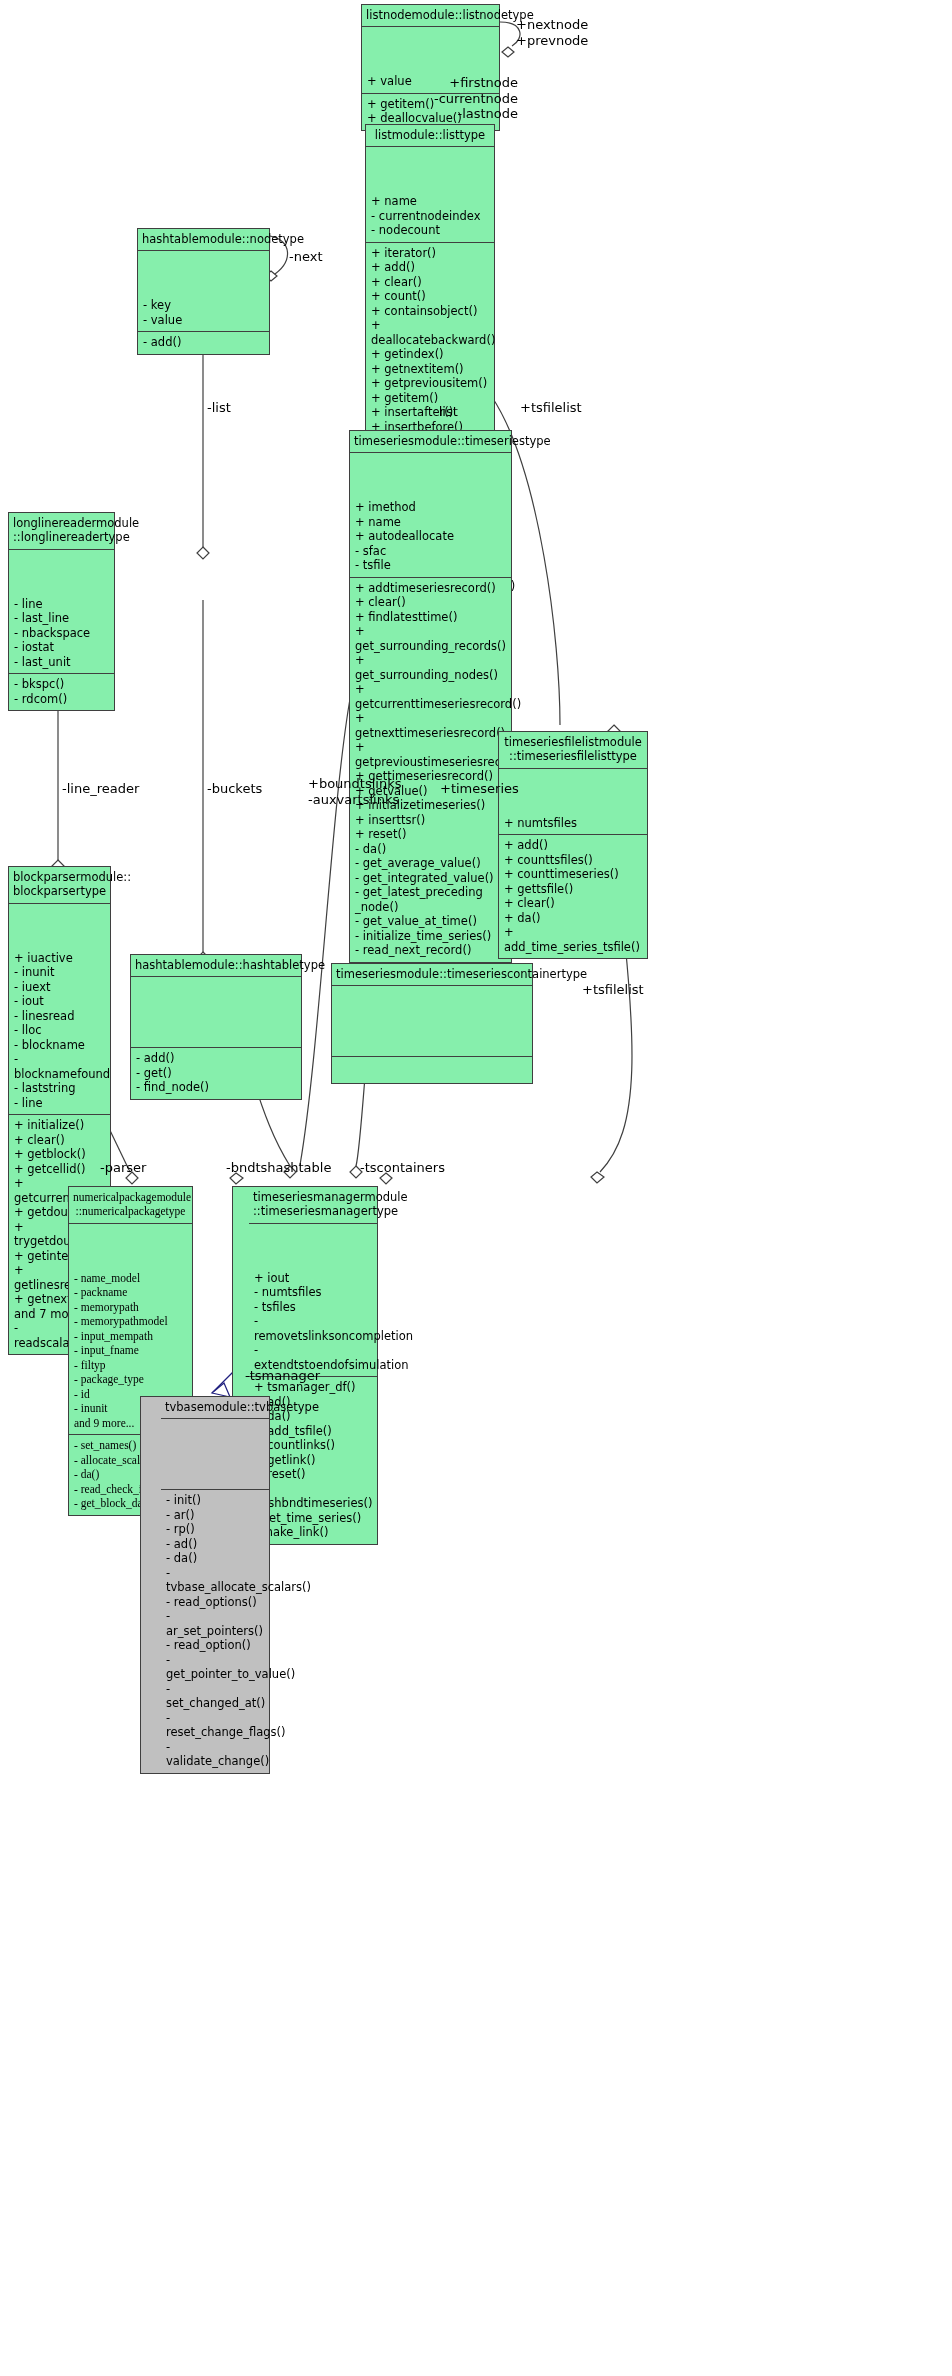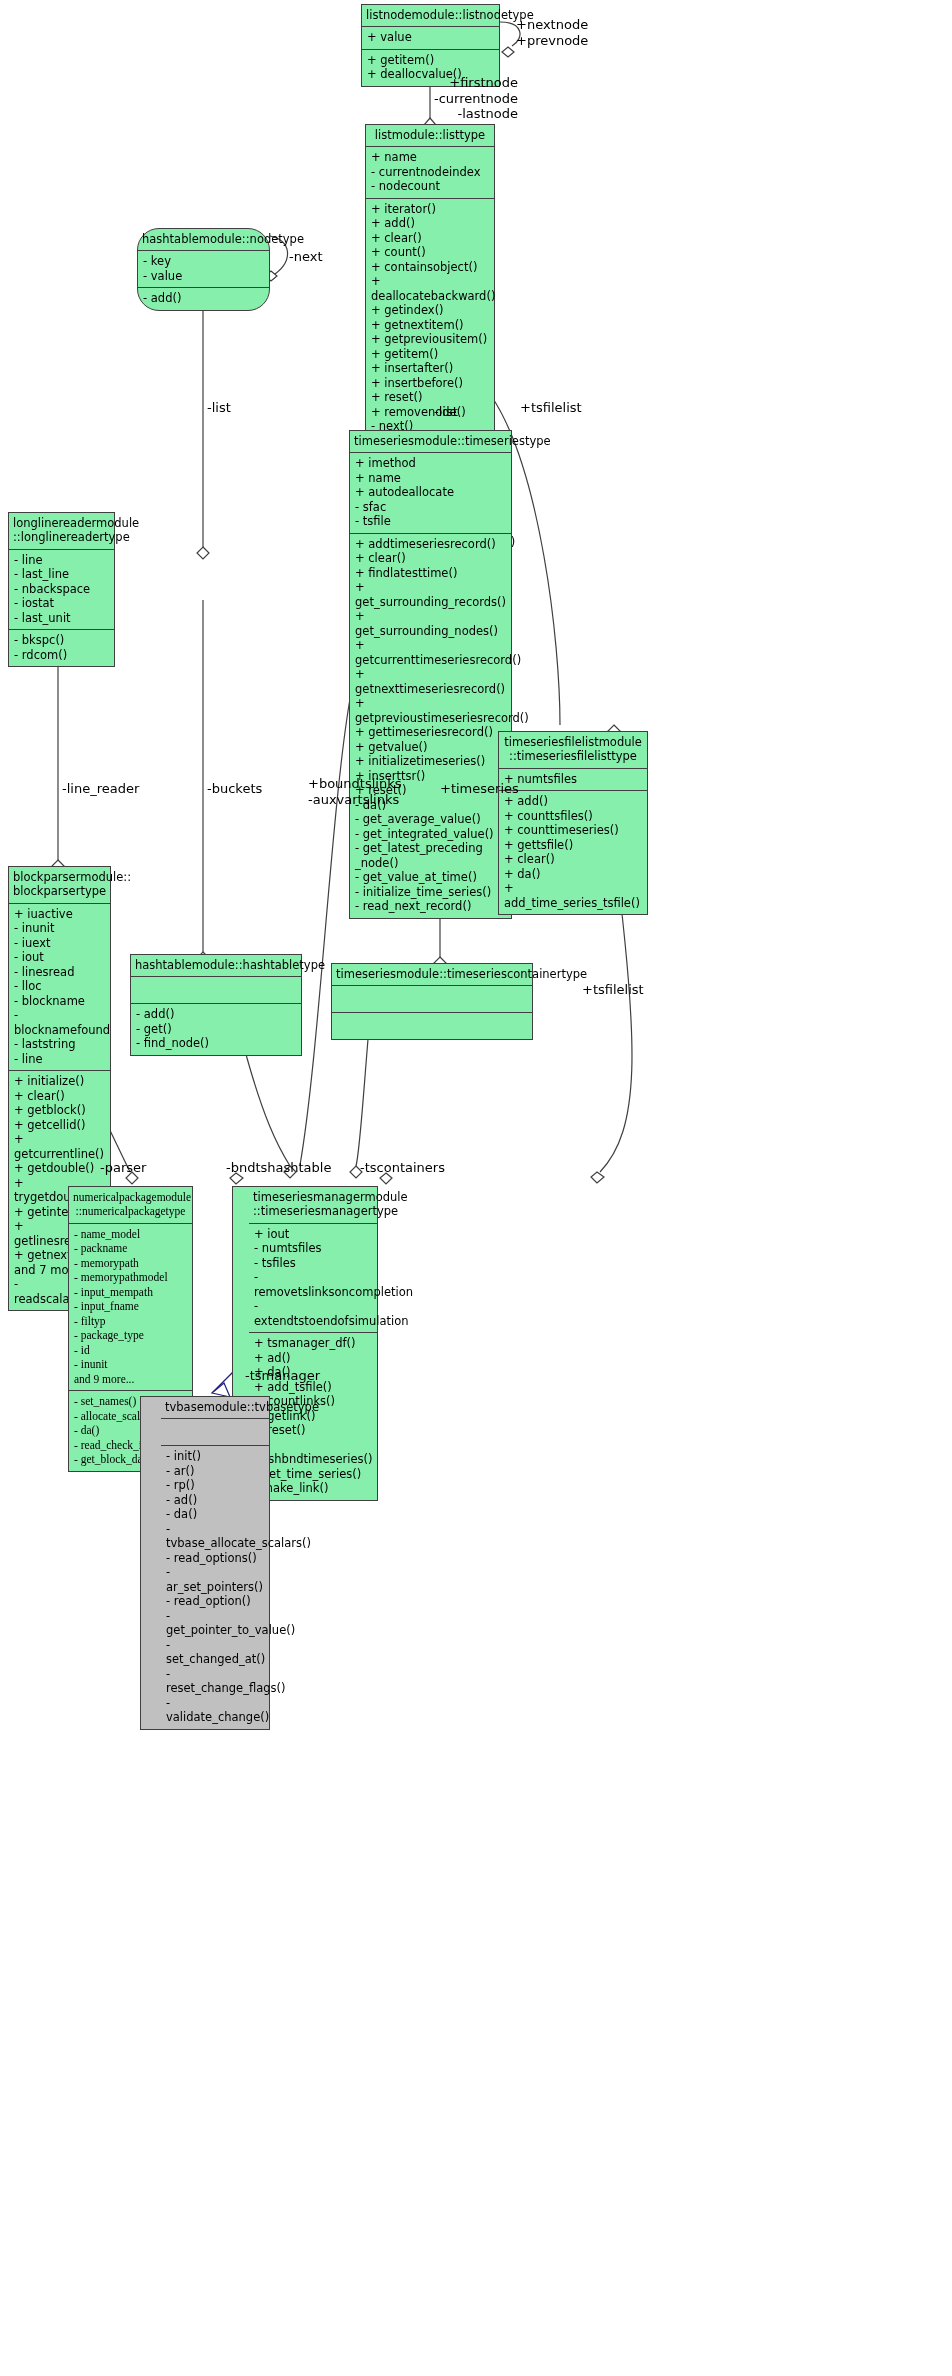--- a/index.html
+++ b/index.html
@@ -42,21 +42,21 @@
   .uml-name {
     text-align: center;
     padding: 3px 4px 4px 4px;
     border-bottom: 1px solid #3f3f3f;
     white-space: pre-line;
   }
   .uml-attrs, .uml-ops {
     padding: 3px 5px 4px 5px;
     white-space: pre-line;
   }
-  .uml-attrs { border-bottom: 1px solid #3f3f3f; }
+  .uml-attrs { border-bottom: 1px solid #3f3f3f; margin-top: 44px; }
   .uml-attrs.empty, .uml-ops.empty { min-height: 14px; padding: 6px 5px; }
   .edge-label {
     position: absolute;
     font-size: 13px;
     color: #000000;
     white-space: pre-line;
     line-height: 1.2;
     z-index: 6;
   }
 </style>
@@ -160,21 +160,21 @@
 + removenode()
 - next()
 - previous()
 - get_current_item()
 - get_item_by_index()
 - get_node_by_index()
 - remove_node_by_index()
 - remove_this_node()</div>
   </div>
 
-  <div class="uml-class" style="left:137px; top:228px; width:133px;border-radius:22px;">
+  <div class="uml-class" style="left:137px; top:228px; width:133px;">
     <div class="uml-name">hashtablemodule::nodetype</div>
     <div class="uml-attrs">- key
 - value</div>
     <div class="uml-ops">- add()</div>
   </div>
   <div class="edge-label" style="left:289px; top:249px;">-next</div>
 
   <div class="edge-label" style="left:207px; top:400px;">-list</div>
 
   <div class="edge-label" style="left:434px; top:404px;">-list</div>

